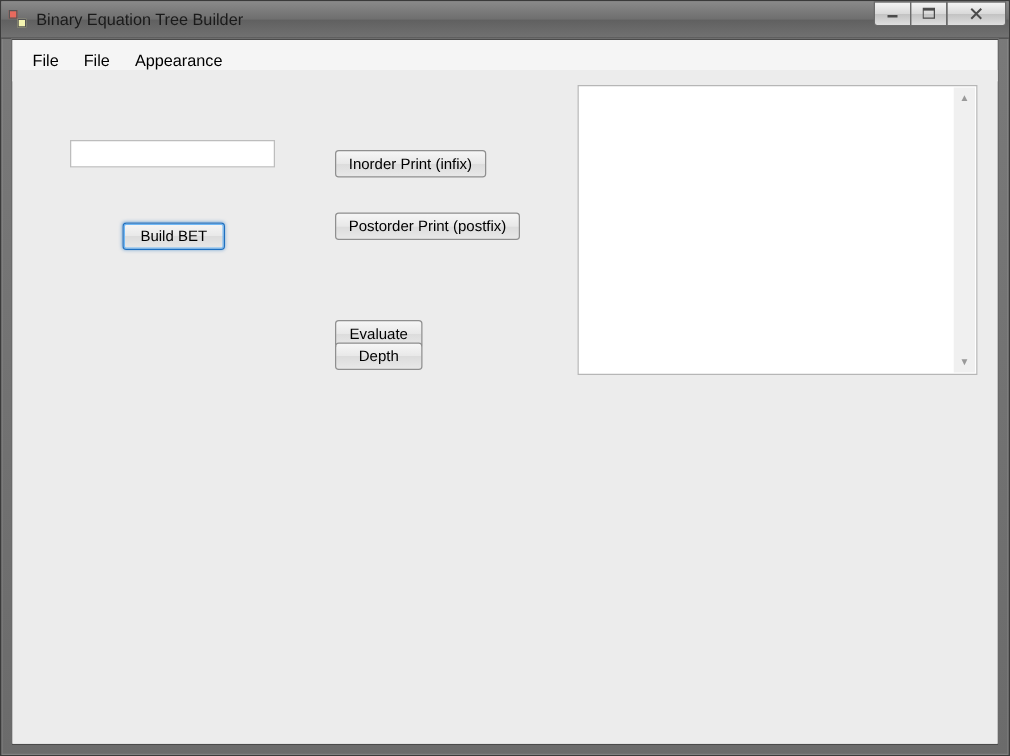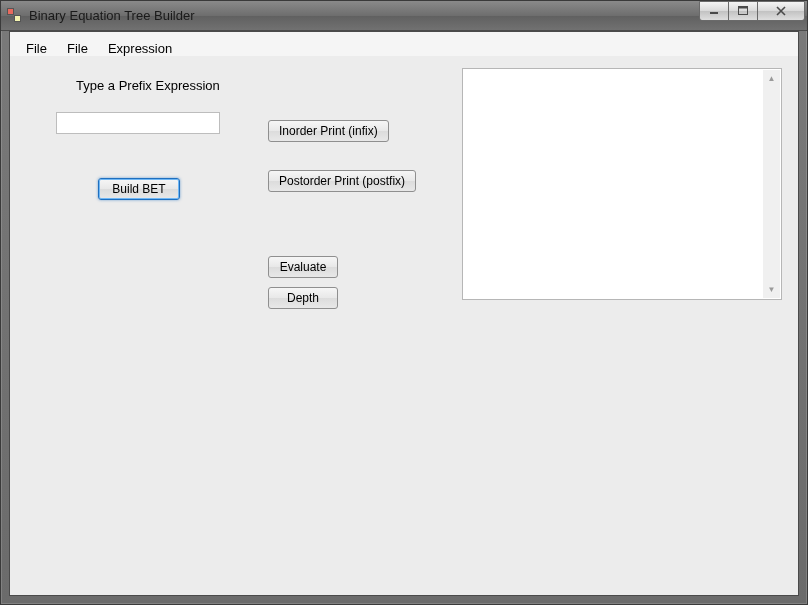--- a/index.html
+++ b/index.html
@@ -147,21 +147,21 @@
     .btn.focused {
       border: 1px solid #1e6fbf;
       box-shadow: 0 0 0 1px #6fb7f5 inset, 0 0 3px rgba(30,111,191,0.6);
     }
 
     .btn.build   { left: 88px;  top: 122px; width: 82px; }
     .btn.preorder{ left: 258px; top: 16px;  }
     .btn.inorder { left: 258px; top: 64px;  }
     .btn.postorder{left: 258px; top: 114px; }
     .btn.evaluate{ left: 258px; top: 164px; width: 70px; margin-top: 36px; }
-    .btn.depth   { left: 258px; top: 218px; width: 70px; margin-top: 13px; }
+    .btn.depth   { left: 258px; top: 218px; width: 70px; }
 
     .output-box {
       position: absolute;
       left: 452px;
       top: 12px;
       width: 320px;
       height: 232px;
       background: #fff;
       border: 1px solid #b6b6b6;
     }
@@ -214,26 +214,25 @@
           <path d="M2 1 L10 9 M10 1 L2 9" stroke="#4a4a4a" stroke-width="1.6"></path>
         </svg>
       </div>
     </div>
   </div>
 
   <div class="outer-frame">
     <div class="menubar">
       <div class="menu-item">File</div>
       <div class="menu-item">File</div>
-      <div class="menu-item">Expression</div>
+      <div class="menu-item">Appearance</div>
     </div>
 
     <div class="client">
 
-      <div class="label-prefix">Type a Prefix Expression</div>
 
       <input class="expr-input" type="text" value="" style="">
 
       <button class="btn build focused">Build BET</button>
 
       <button class="btn inorder">Inorder Print (infix)</button>
       <button class="btn postorder">Postorder Print (postfix)</button>
       <button class="btn evaluate">Evaluate</button>
       <button class="btn depth">Depth</button>
 

